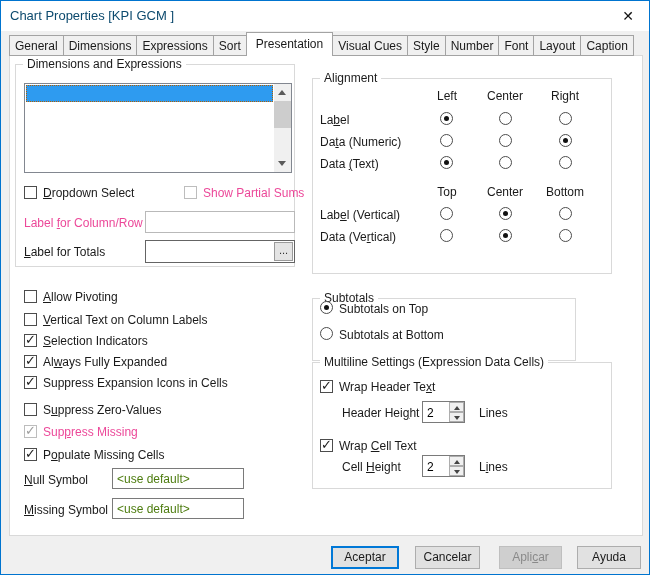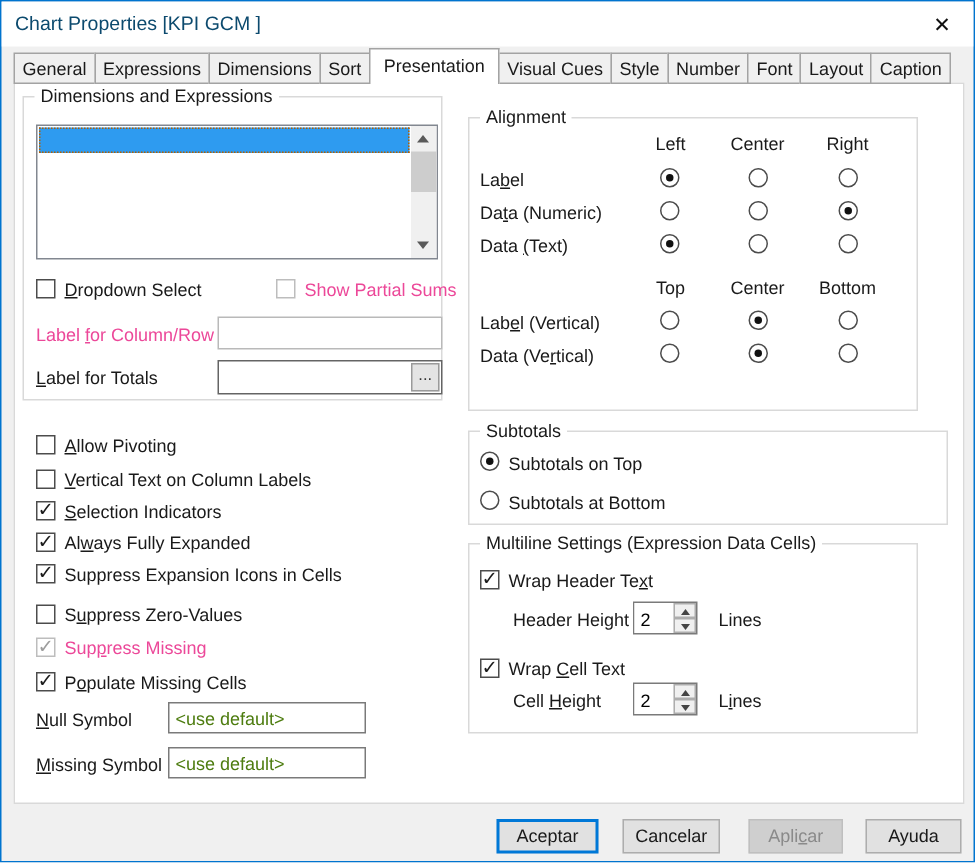--- a/index.html
+++ b/index.html
@@ -84,22 +84,22 @@
 
 <div class="dialog">
 
   <div class="titlebar">
     <div class="title">Chart Properties [KPI GCM ]</div>
     <div class="close">✕</div>
   </div>
 
   <div class="tabstrip">
     <div class="tab">General</div>
+    <div class="tab">Dimensions</div>
     <div class="tab">Expressions</div>
-    <div class="tab">Dimensions</div>
     <div class="tab">Sort</div>
     <div class="tab active">Presentation</div>
     <div class="tab">Visual Cues</div>
     <div class="tab">Style</div>
     <div class="tab">Number</div>
     <div class="tab">Font</div>
     <div class="tab">Layout</div>
     <div class="tab">Caption</div>
   </div>
 
@@ -180,21 +180,21 @@
     <span class="lbl" style="left:310px; top:152px;">Lab<u>e</u>l (Vertical)</span>
     <div class="rad" style="left:430px; top:151px;"></div>
     <div class="rad on" style="left:489px; top:151px;"></div>
     <div class="rad" style="left:549px; top:151px;"></div>
 
     <span class="lbl" style="left:310px; top:174px;">Data (Ve<u>r</u>tical)</span>
     <div class="rad" style="left:430px; top:173px;"></div>
     <div class="rad on" style="left:489px; top:173px;"></div>
     <div class="rad" style="left:549px; top:173px;"></div>
 
-    <div class="group" style="left:302px; top:231px; width:320px; height:63px;text-decoration:underline;">
+    <div class="group" style="left:302px; top:242px; width:264px; height:63px;text-decoration:underline;">
       <span class="gtitle">Subtotals</span>
     </div>
     <div class="rad on" style="left:310px; top:245px;"></div>
     <span class="lbl" style="left:329px; top:246px;">Subtotals on Top</span>
     <div class="rad" style="left:310px; top:271px;"></div>
     <span class="lbl" style="left:329px; top:272px;">Subtotals at Bottom</span>
 
     <div class="group" style="left:302px; top:306px; width:300px; height:127px;">
       <span class="gtitle">Multiline Settings (Expression Data Cells)</span>
     </div>

